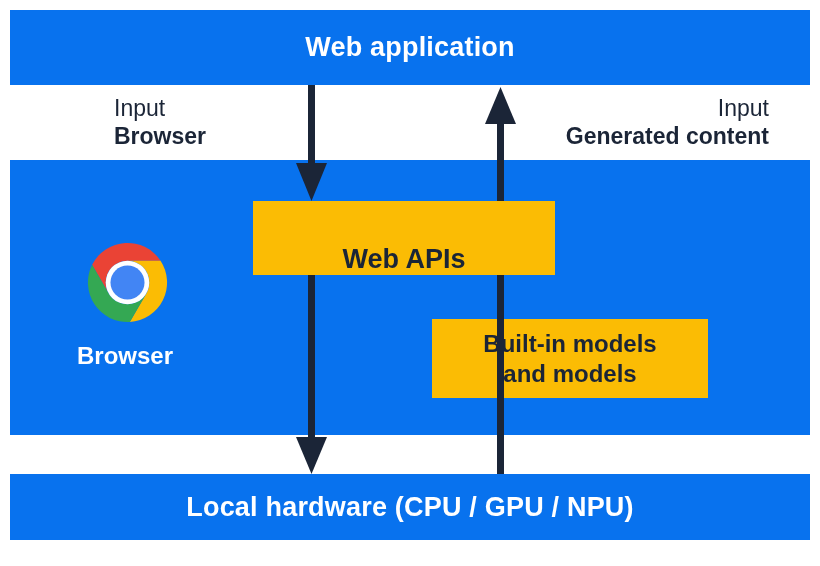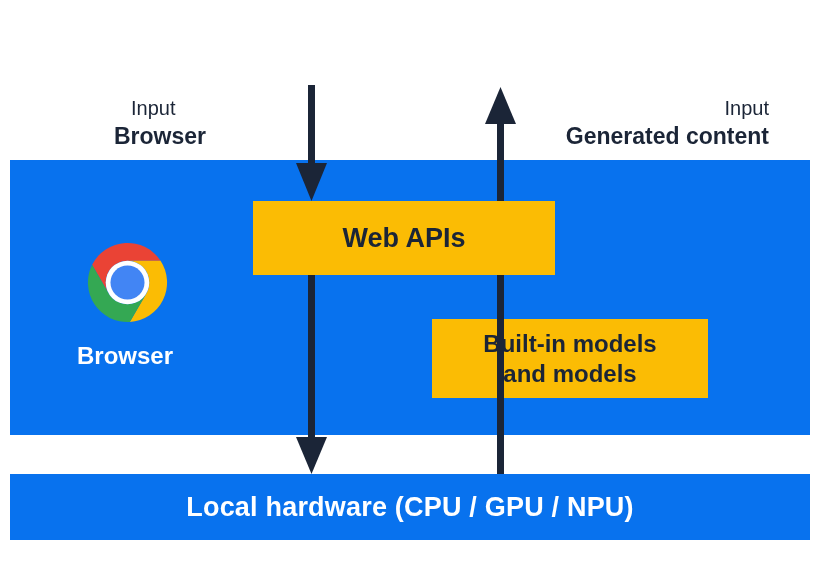--- a/index.html
+++ b/index.html
@@ -17,53 +17,56 @@
   .band{position:absolute;left:10px;width:800px;background:var(--blue);display:flex;align-items:center;justify-content:center;}
   .band-top{top:10px;height:75px;z-index:0;}
   .band-middle{top:160px;height:275px;z-index:0;}
   .band-bottom{top:474px;height:66px;z-index:0;}
   .band-title{color:#fff;font-weight:bold;font-size:27px;letter-spacing:.2px;}
 
   
   .io{position:absolute;top:95px;color:var(--dark);z-index:1;}
   .io-left{left:114px;text-align:left;}
   .io-right{right:51px;text-align:right;}
-  .io-title{font-size:20px;font-weight:400;line-height:27px;margin-left:17px;}
+  .io-title{font-size:23px;font-weight:400;line-height:27px;}
   .io-value{font-size:23px;font-weight:bold;line-height:29px;}
 
   
   .chrome-logo{position:absolute;left:80px;top:235px;width:95px;height:95px;z-index:1;}
   .chrome-logo svg{width:100%;height:100%;display:block;}
   .browser-label{position:absolute;left:55px;top:342px;width:140px;text-align:center;
                  color:#fff;font-weight:bold;font-size:24px;z-index:1;}
 
   
   .ybox{position:absolute;background:var(--yellow);display:flex;flex-direction:column;
         align-items:center;justify-content:center;color:var(--dark);font-weight:bold;text-align:center;}
-  .webapis-box{left:253px;top:201px;width:302px;height:74px;font-size:27px;z-index:3;}
+  .webapis-box{left:253px;top:201px;width:302px;height:74px;font-size:27px;z-index:3;justify-content:flex-end;}
   .builtin-box{left:432px;top:319px;width:276px;height:79px;font-size:24px;line-height:30px;z-index:1;}
 
   
   .aline,.ahead{position:absolute;background:var(--dark);z-index:2;}
   .aline{width:7px;}
   .ahead{width:31px;}
   .head-down{clip-path:polygon(0 0,100% 0,50% 100%);}
   .head-up{clip-path:polygon(50% 0,0 100%,100% 100%);}
   .down-line-a{left:308px;top:85px;height:83px;}
   .down-head-a{left:296px;top:163px;height:38px;}
   .down-line-b{left:308px;top:275px;height:168px;}
   .down-head-b{left:296px;top:437px;height:37px;}
   .up-line{left:497px;top:118px;height:356px;}
   .up-head{left:485px;top:87px;height:37px;}
 </style>
 </head>
 <body>
 
 <div class="page">
 
+  <div class="band band-top">
+    <span class="band-title">Web application</span>
+  </div>
 
   <div class="io io-left">
     <div class="io-title">Input</div>
     <div class="io-value">Browser</div>
   </div>
 
   <div class="io io-right">
     <div class="io-title">Input</div>
     <div class="io-value">Generated content</div>
   </div>

